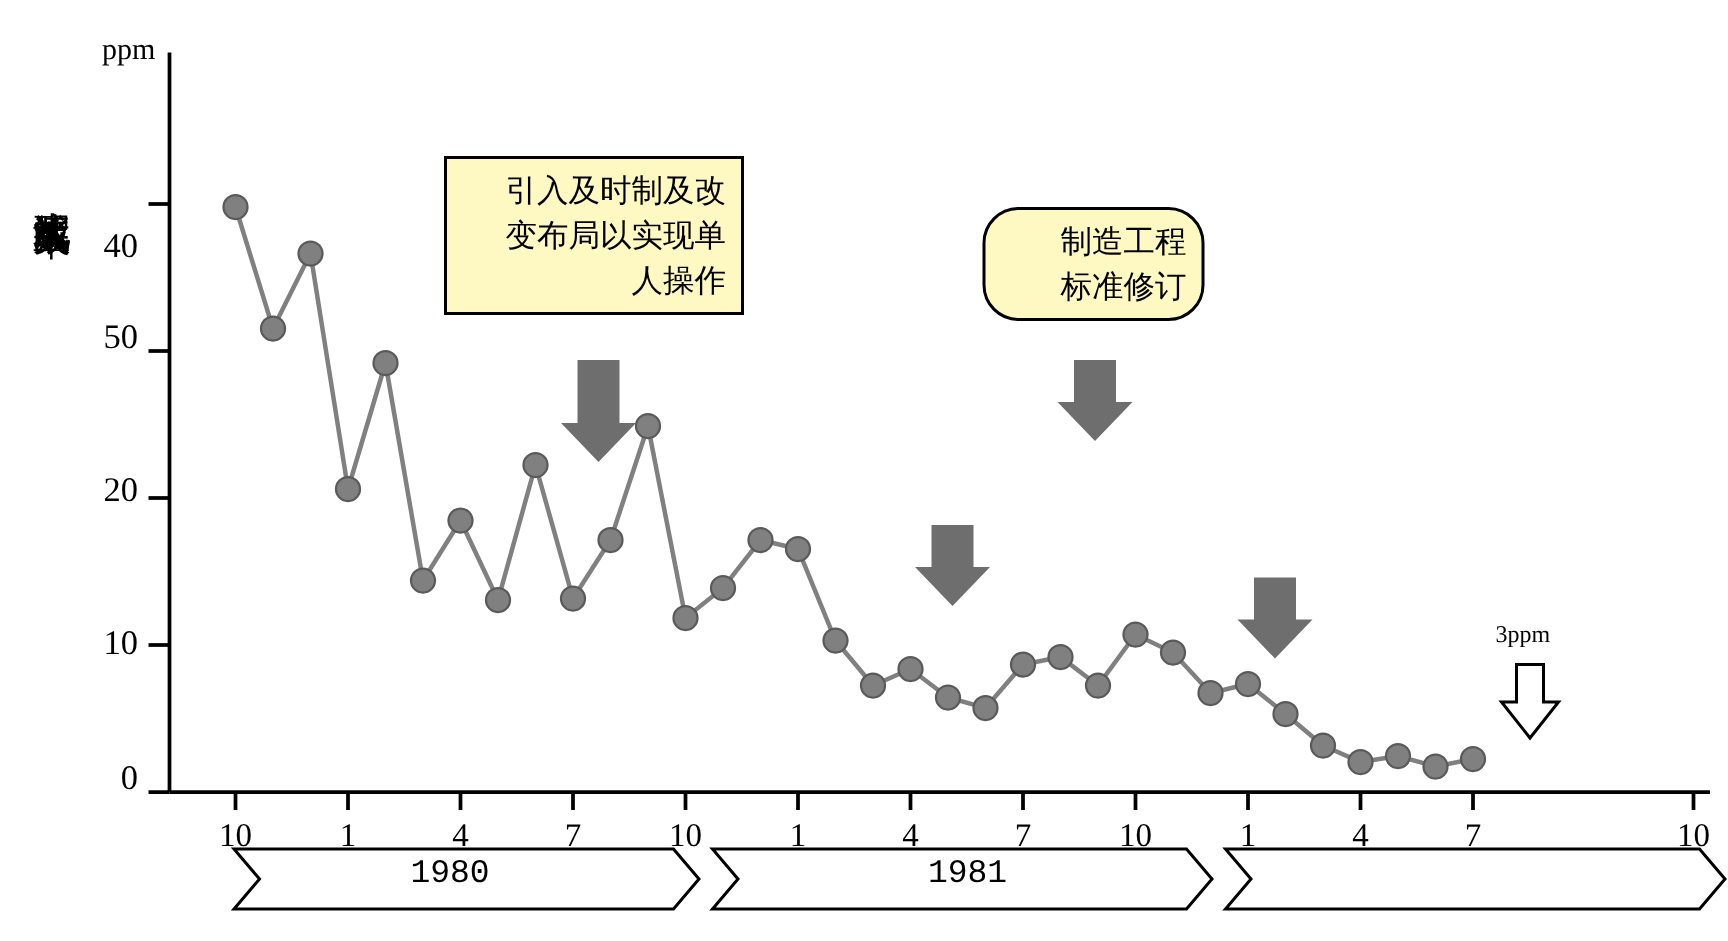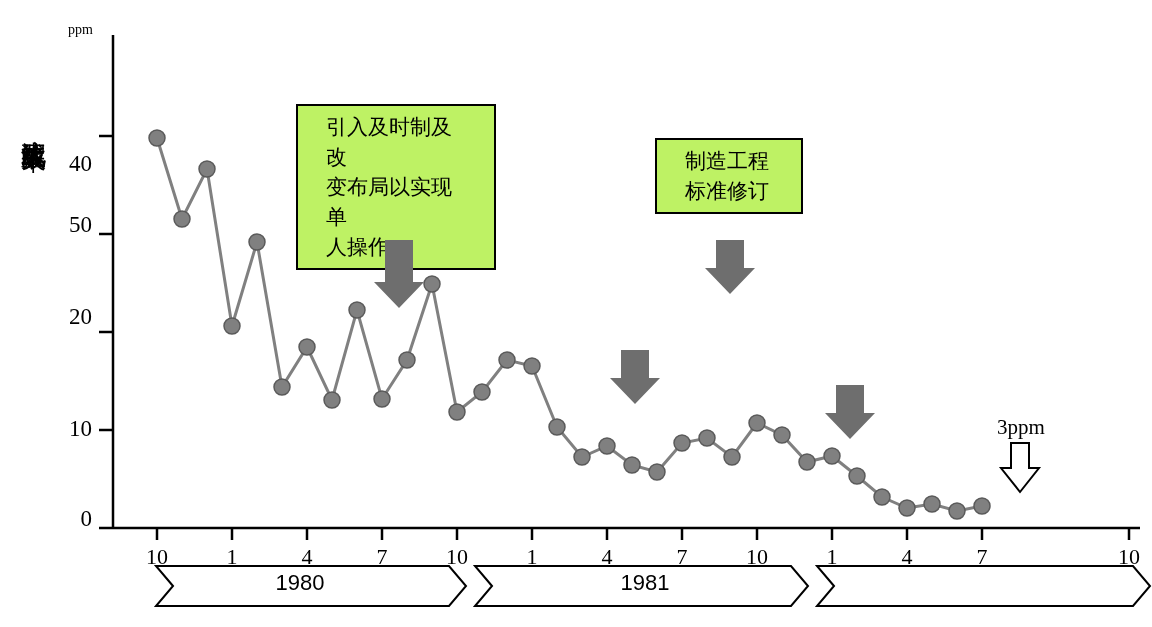--- a/index.html
+++ b/index.html
@@ -35,94 +35,94 @@
     text-align: center;
     font-family: "Liberation Serif", serif;
     writing-mode: vertical-rl;
     text-orientation: upright;
     white-space: nowrap;
   }
   .unit-text {
     position: absolute;
     left: 68px;
     top: 22px;
-    font-size: 14px;
+    font-size: 20px;
     font-family: "Liberation Serif", serif;
   }
   .ytick {
     position: absolute;
     font-size: 23px;
     text-align: right;
     width: 46px;
     font-family: "Liberation Serif", serif;
   }
   .xtick {
     position: absolute;
     font-size: 22px;
     text-align: center;
     width: 34px;
     top: 544px;
     font-family: "Liberation Serif", serif;
   }
   .annot-box {
     position: absolute;
     border: 2px solid #000;
-    background: #bef264;
-    padding: 6px 28px;
+    background: #fef9c3;
+    padding: 6px 10px;
     font-size: 21px;
     line-height: 30px;
-    text-align: left;
+    text-align: right;
     font-family: "Liberation Serif", serif;
     white-space: pre-line;
     box-sizing: border-box;
   }
   .year-label {
     position: absolute;
     font-size: 22px;
     text-align: center;
-    font-family: Liberation Sans, sans-serif;
+    font-family: Liberation Mono, monospace;
   }
   .callout-label {
     position: absolute;
-    font-size: 21px;
+    font-size: 16px;
     font-family: "Liberation Serif", serif;
   }
 </style>
 </head>
 <body>
 
 <div id="chart-root">
 
   <div class="unit-text">ppm</div>
   <div class="ylabel-text">流水线装配失败率</div>
 
   <div class="ytick" style="left:46px; top:110px;margin-top:41px;">40</div>
   <div class="ytick" style="left:46px; top:212px;">50</div>
-  <div class="ytick" style="left:46px; top:304px;">20</div>
+  <div class="ytick" style="left:46px; top:314px;">20</div>
   <div class="ytick" style="left:46px; top:416px;">10</div>
   <div class="ytick" style="left:46px; top:506px;">0</div>
 
   <div class="xtick" style="left:140px;">10</div>
   <div class="xtick" style="left:215px;">1</div>
   <div class="xtick" style="left:290px;">4</div>
   <div class="xtick" style="left:365px;">7</div>
   <div class="xtick" style="left:440px;">10</div>
   <div class="xtick" style="left:515px;">1</div>
   <div class="xtick" style="left:590px;">4</div>
   <div class="xtick" style="left:665px;">7</div>
   <div class="xtick" style="left:740px;">10</div>
   <div class="xtick" style="left:815px;">1</div>
   <div class="xtick" style="left:890px;">4</div>
   <div class="xtick" style="left:965px;">7</div>
   <div class="xtick" style="left:1112px;">10</div>
 
   <div class="annot-box" style="left:296px; top:104px; width:200px;">引入及时制及改
 变布局以实现单
 人操作</div>
-  <div class="annot-box" style="left:655px; top:138px; width:148px;">制造工程
+  <div class="annot-box" style="left:655px; top:138px; width:148px;border-radius:24px;">制造工程
 标准修订</div>
 
   <div class="callout-label" style="left:997px; top:415px;">3ppm</div>
 
   <div class="year-label" style="left:225px; top:570px; width:150px;">1980</div>
   <div class="year-label" style="left:570px; top:570px; width:150px;">1981</div>
 
   <svg class="plot" width="1152" height="627">
 
     <line x1="113" y1="35" x2="113" y2="528" stroke="#000" stroke-width="2.5"></line>

